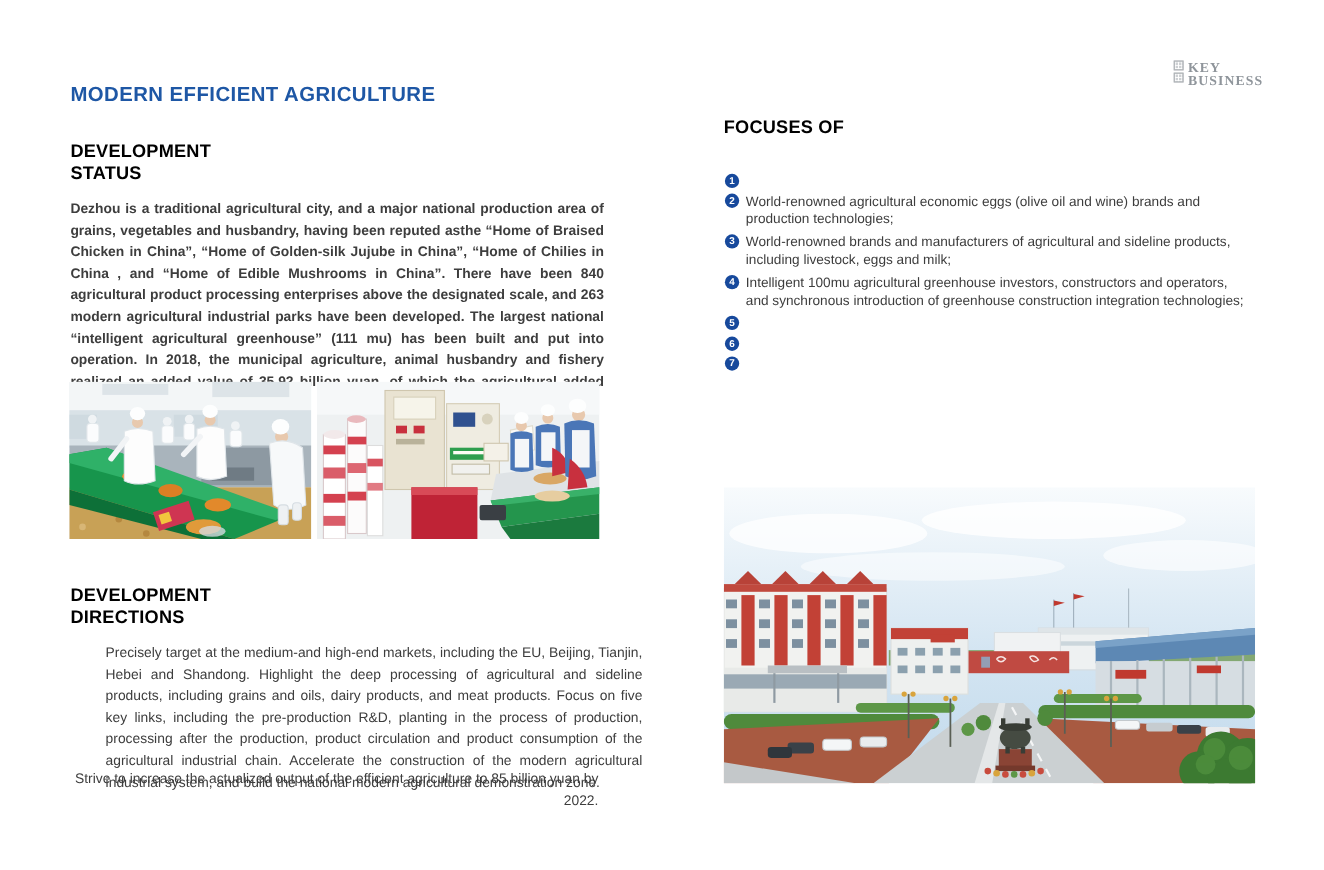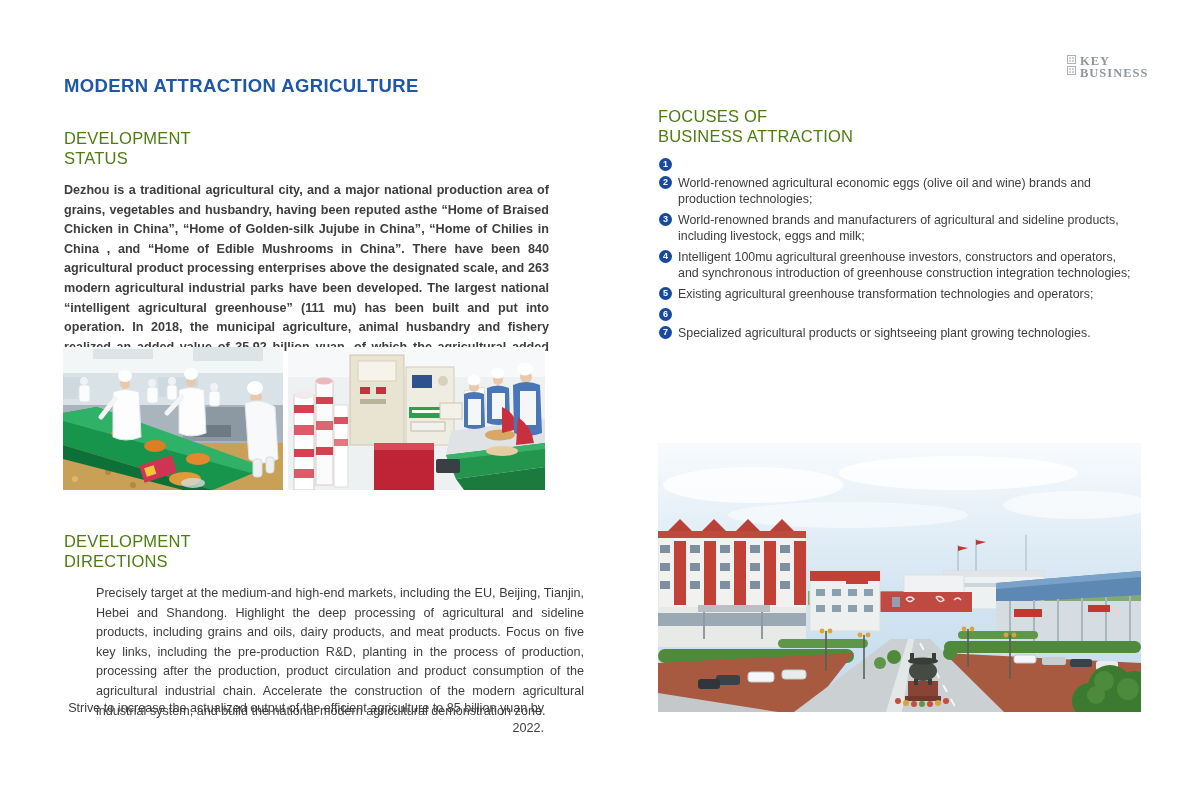--- a/index.html
+++ b/index.html
@@ -2,21 +2,21 @@
 <html><head>
 <meta charset="utf-8">
 <style>
   html,body{margin:0;padding:0;background:#ffffff;}
   .page{position:relative;width:1204px;height:791px;background:#ffffff;overflow:hidden;
         font-family:"Liberation Sans",sans-serif;}
 
   .page-title{position:absolute;left:64px;top:75px;font-size:18.5px;font-weight:700;
               color:#1e57a5;letter-spacing:.4px;}
 
-  .sec-heading{position:absolute;font-size:16.5px;font-weight:400;color:#4d7c0f;
+  .sec-heading{position:absolute;font-size:16.5px;font-weight:700;color:#000000;
                line-height:20px;letter-spacing:.2px;}
   .sec-heading span{display:block;}
   #dev-status-heading{left:64px;top:128px;}
   #dev-directions-heading{left:64px;top:531px;}
   #biz-heading{left:658px;top:106px;}
 
   .body-text{position:absolute;font-size:12.6px;line-height:19.6px;color:#3d3d3d;
              text-align:justify;}
   #para-status{left:64px;top:181px;width:485px;font-weight:bold;}
   #para-directions{left:64px;top:584px;width:488px;margin-left:32px;}
@@ -53,21 +53,21 @@
     <div class="logo-seals">
       <div class="logo-seal"></div>
       <div class="logo-seal"></div>
     </div>
     <div class="logo-text">
       <span>KEY</span>
       <span>BUSINESS</span>
     </div>
   </div>
 
-  <div class="page-title">MODERN ATTRACTION AGRICULTURE</div>
+  <div class="page-title">MODERN EFFICIENT AGRICULTURE</div>
 
   <div class="sec-heading" id="dev-status-heading">
     <span>DEVELOPMENT</span>
     <span>STATUS</span>
   </div>
 
   <div class="body-text" id="para-status">Dezhou is a traditional agricultural city, and a major national production area of grains, vegetables and husbandry, having been reputed asthe “Home of Braised Chicken in China”, “Home of Golden-silk Jujube in China”, “Home of Chilies in China , and “Home of Edible Mushrooms in China”. There have been 840 agricultural product processing enterprises above the designated scale, and 263 modern agricultural industrial parks have been developed. The largest national “intelligent agricultural greenhouse” (111 mu) has been built and put into operation. In 2018, the municipal agriculture, animal husbandry and fishery realized an added value of 35.92 billion yuan, of which the agricultural added value is 19.01 billion yuan.</div>
 
   <div class="photo-row">
 
@@ -194,49 +194,46 @@
   <div class="sec-heading" id="dev-directions-heading">
     <span>DEVELOPMENT</span>
     <span>DIRECTIONS</span>
   </div>
 
   <div class="body-text" id="para-directions">Precisely target at the medium-and high-end markets, including the EU, Beijing, Tianjin, Hebei and Shandong. Highlight the deep processing of agricultural and sideline products, including grains and oils, dairy products, and meat products. Focus on five key links, including the pre-production R&amp;D, planting in the process of production, processing after the production, product circulation and product consumption of the agricultural industrial chain. Accelerate the construction of the modern agricultural industrial system, and build the national modern agricultural demonstration zone.</div>
   <div class="body-text" id="para-strive">Strive to increase the actualized output of the efficient agriculture to 85 billion yuan by 2022.</div>
 
   <div class="sec-heading" id="biz-heading">
     <span>FOCUSES OF</span>
-    <span>BUSINESS ATTRACTION</span>
   </div>
 
   <ul class="biz-list">
     <li>
       <span class="bullet">1</span>
     </li>
     <li>
       <span class="bullet">2</span>
       <span>World-renowned agricultural economic eggs (olive oil and wine) brands and production technologies;</span>
     </li>
     <li>
       <span class="bullet">3</span>
       <span>World-renowned brands and manufacturers of agricultural and sideline products, including livestock, eggs and milk;</span>
     </li>
     <li>
       <span class="bullet">4</span>
       <span>Intelligent 100mu agricultural greenhouse investors, constructors and operators, and synchronous introduction of greenhouse construction integration technologies;</span>
     </li>
     <li>
       <span class="bullet">5</span>
-      <span>Existing agricultural greenhouse transformation technologies and operators;</span>
     </li>
     <li>
       <span class="bullet">6</span>
     </li>
     <li>
       <span class="bullet">7</span>
-      <span>Specialized agricultural products or sightseeing plant growing technologies.</span>
     </li>
   </ul>
 
   <svg class="right-photo" width="483" height="269" viewBox="0 0 483 269">
     <defs>
       <linearGradient id="sky3" x1="0" y1="0" x2="0" y2="1">
         <stop offset="0" stop-color="#f8fbfd"></stop>
         <stop offset="0.55" stop-color="#d4e5f2"></stop>
         <stop offset="1" stop-color="#c2daec"></stop>
       </linearGradient>

